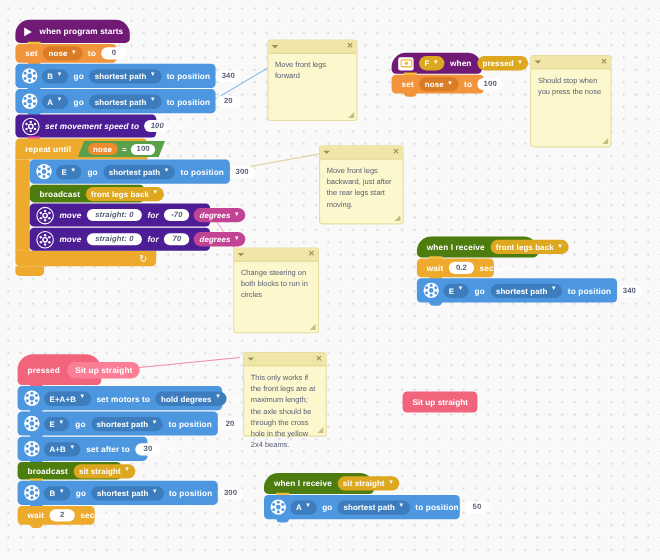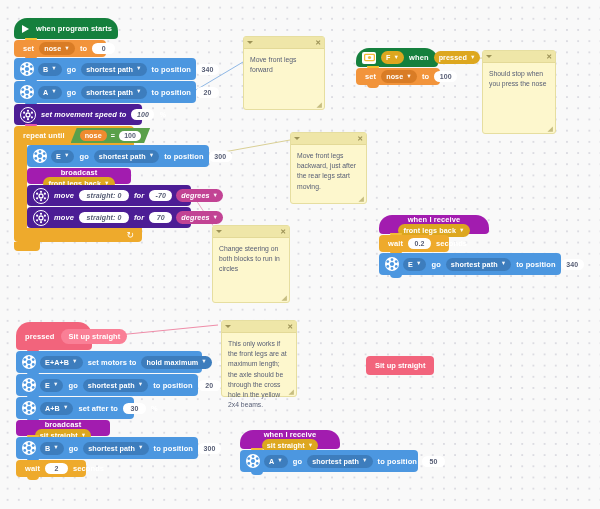--- a/index.html
+++ b/index.html
@@ -28,23 +28,23 @@
   
   .c-blue{background:#4c97e0;}
   .c-blue .notch{background:#4c97e0;}
   .c-bluedk{background:#3d7dbd;}
   .c-pink{background:#4c1d95;font-style:italic;}
   .c-pink .notch{background:#e255b0;}
   .c-pinkdk{background:#c24394;}
   .c-orange{background:#f2943b;text-align:right;}
   .c-orange .notch{background:#f2943b;}
   .c-orangedk{background:#d97c25;}
-  .c-yellow{background:#15803d;}
+  .c-yellow{background:#701a75;}
   .c-yellow .notch{background:#f4c02e;}
-  .c-gold{background:#a21caf;flex-direction:column;}
+  .c-gold{background:#4d7c0f;}
   .c-gold .notch{background:#f2bc37;}
   .c-golddk{background:#dda71f;}
   .c-red{background:#f2647c;}
   .c-red .notch{background:#f2647c;}
   .c-control{background:#eeaa2c;}
   .c-control .notch{background:#eeaa2c;}
 
   
   .hat{border-radius:13px 13px 4px 4px;}
 
@@ -392,21 +392,21 @@
             <circle cx="2.8" cy="9.4" r="1.35" fill="#4c97e0"></circle>
             <circle cx="11.2" cy="9.4" r="1.35" fill="#4c97e0"></circle>
           </svg>
       </span>
       <span class="dd c-bluedk">
         <span>E+A+B</span>
           <span class="car">▼</span>
       </span>
       <span class="lbl">set motors to</span>
       <span class="dd c-bluedk">
-        <span>hold maximum</span>
+        <span>hold degrees</span>
           <span class="car">▼</span>
       </span>
       <span class="lbl">at stop</span>
       <span class="notch"></span>
     </div>
     <div class="blk c-blue" style="width:182px;height:22px;margin-top:1px;">
       <span class="mico">
         <svg width="14" height="14" viewBox="0 0 14 14">
             <circle cx="7" cy="7" r="6.2" fill="#fff"></circle>
             <circle cx="7" cy="7" r="2.1" fill="#4c97e0"></circle>

